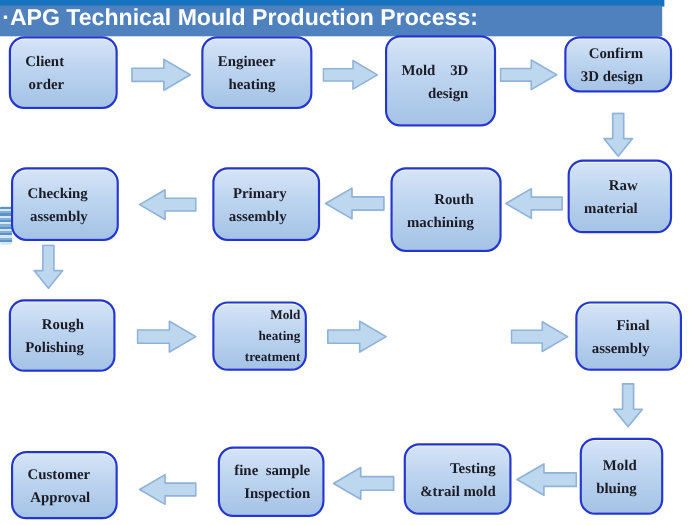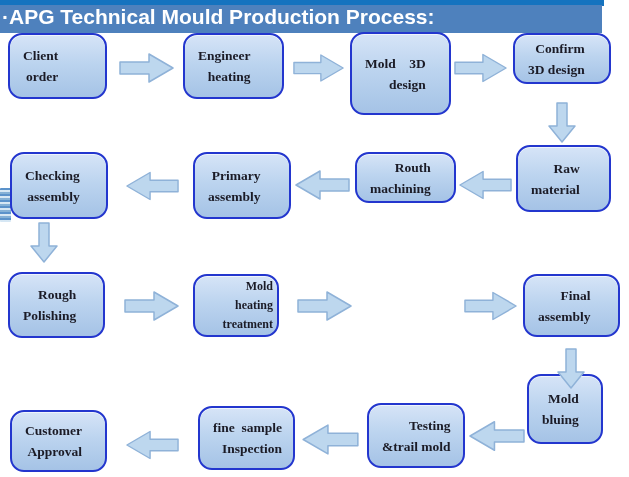--- a/index.html
+++ b/index.html
@@ -65,21 +65,21 @@
   </div>
   <div class="box" style="left:513px;top:33px;width:98px;height:51px">
     <span class="box-label">Confirm
 3D design</span>
   </div>
 
   <div class="box" style="left:516px;top:145px;width:95px;height:67px">
     <span class="box-label">Raw
 material</span>
   </div>
-  <div class="box" style="left:355px;top:152px;width:101px;height:51px">
+  <div class="box" style="left:355px;top:152px;width:101px;height:77px">
     <span class="box-label">Routh
 machining</span>
   </div>
   <div class="box" style="left:193px;top:152px;width:98px;height:67px">
     <span class="box-label">Primary
 assembly</span>
   </div>
   <div class="box" style="left:10px;top:152px;width:98px;height:67px">
     <span class="box-label">Checking
 assembly</span>
@@ -91,21 +91,21 @@
   </div>
   <div class="box sm" style="left:193px;top:274px;width:86px;height:63px">
     <span class="box-label">Mold  heating
 treatment</span>
   </div>
   <div class="box" style="left:523px;top:274px;width:97px;height:63px">
     <span class="box-label">Final
 assembly</span>
   </div>
 
-  <div class="box" style="left:527px;top:374px;width:76px;height:70px">
+  <div class="box" style="left:527px;top:398px;width:76px;height:70px">
     <span class="box-label">Mold
 bluing</span>
   </div>
   <div class="box" style="left:367px;top:403px;width:98px;height:65px">
     <span class="box-label">Testing
 &amp;trail mold</span>
   </div>
   <div class="box" style="left:198px;top:406px;width:97px;height:64px">
     <span class="box-label">fine  sample
 Inspection</span>

